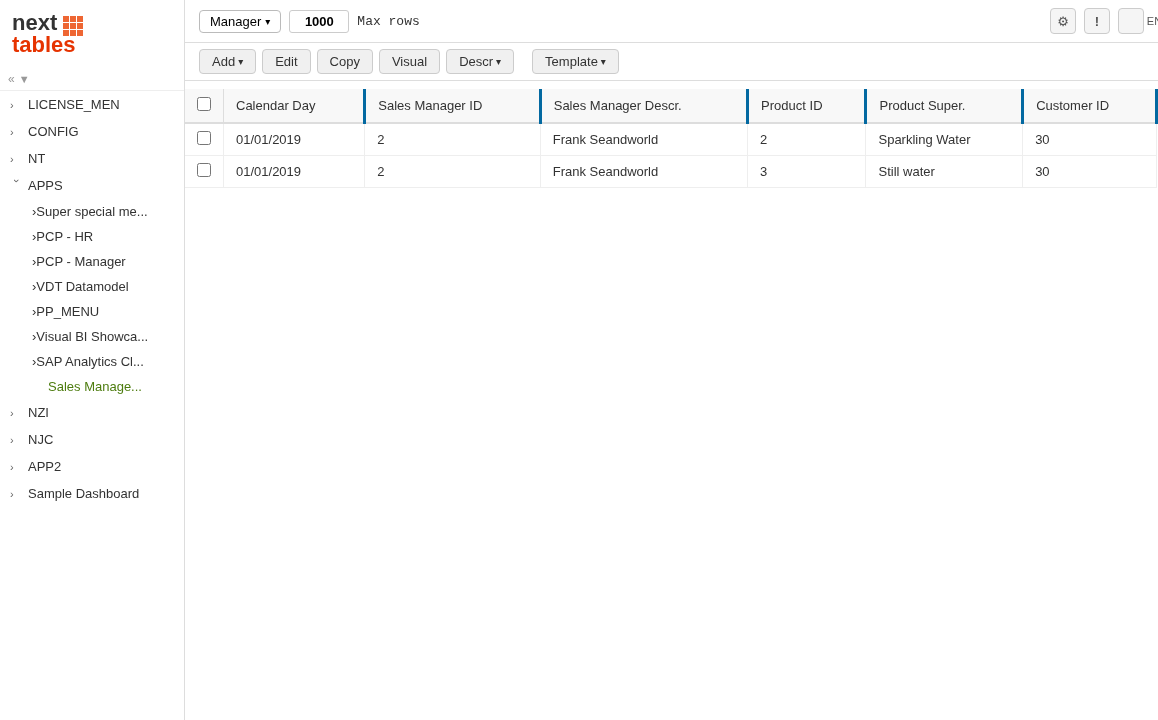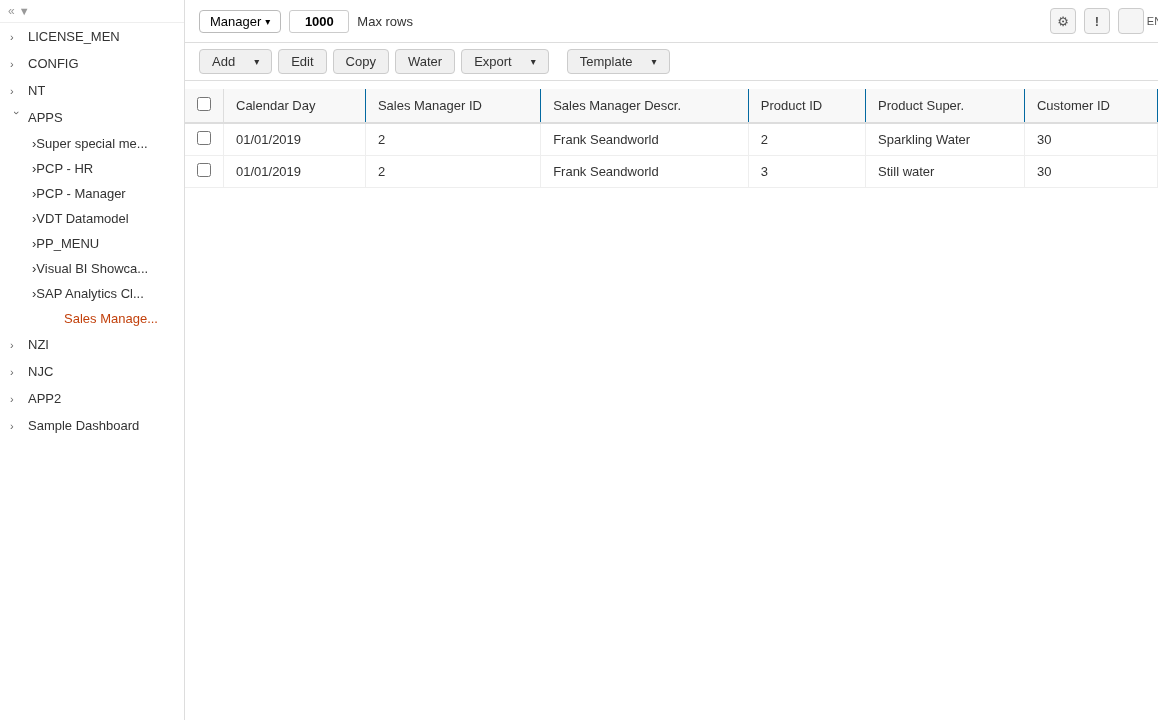--- a/index.html
+++ b/index.html
@@ -68,21 +68,21 @@
     .sidebar-item-label { white-space: nowrap; overflow: hidden; text-overflow: ellipsis; }
 
     .sidebar-sub-item {
       display: flex;
       align-items: center;
       padding: 5px 10px 5px 32px;
       cursor: pointer;
       color: #333;
       font-size: 13px;
     }
-    .sidebar-sub-item.active { color: #c2410c; justify-content: center; }
+    .sidebar-sub-item.active { color: #4d7c0f; }
 
     
     .main {
       flex: 1;
       display: flex;
       flex-direction: column;
       overflow: hidden;
     }
 
     
@@ -130,62 +130,63 @@
       border: 1px solid #ccc;
       padding: 3px 6px;
       font-size: 13px;
       text-align: center;
       border-radius: 3px;
       font-weight: bold;
     }
     .max-rows-label {
       font-size: 13px;
       color: #333;
+      font-family: Liberation Mono, monospace;
     }
 
     
     .toolbar {
       display: flex;
       align-items: center;
       padding: 6px 14px;
       background: #fff;
       border-bottom: 1px solid #ddd;
       gap: 6px;
     }
     .toolbar-btn {
       background: #f0f0f0;
       border: 1px solid #ccc;
       border-radius: 4px;
       padding: 4px 12px;
       cursor: pointer;
       font-size: 13px;
       display: flex;
       align-items: center;
-      gap: 19px;
+      gap: 3px;
       color: #333;
     }
     .toolbar-btn .btn-arrow { font-size: 10px; }
     .toolbar-separator { width: 6px; }
 
     
     .table-area {
       flex: 1;
       background: #fff;
       overflow: auto;
       padding: 8px 0;
     }
     .data-table {
       width: 100%;
       border-collapse: collapse;
       min-width: 900px;
     }
     .data-table th {
       background: #f8f8f8;
       border-bottom: 2px solid #ddd;
-      border-right: 1px solid #0369a1;
+      border-right: 3px solid #0369a1;
       padding: 8px 12px;
       text-align: left;
       font-weight: normal;
       color: #333;
       font-size: 13px;
       white-space: nowrap;
     }
     .data-table th:first-child { width: 36px; border-right: 1px solid #ddd; }
     .data-table td {
       border-bottom: 1px solid #eee;
@@ -198,20 +199,39 @@
     input[type="checkbox"] {
       width: 14px;
       height: 14px;
       cursor: pointer;
     }
   </style>
 </head>
 <body>
 
 <div class="sidebar">
+  <div class="logo-area">
+    <div>
+      <div style="display:flex;align-items:flex-end;gap:2px;">
+        <span style="font-size:22px;font-weight:bold;color:#333;">next</span>
+        <div class="logo-grid">
+          <div class="logo-grid-cell"></div>
+            <div class="logo-grid-cell"></div>
+            <div class="logo-grid-cell"></div>
+          <div class="logo-grid-cell"></div>
+            <div class="logo-grid-cell"></div>
+            <div class="logo-grid-cell"></div>
+          <div class="logo-grid-cell"></div>
+            <div class="logo-grid-cell"></div>
+            <div class="logo-grid-cell"></div>
+        </div>
+      </div>
+      <div style="font-size:22px;font-weight:bold;color:#e63300;margin-top:-4px;">tables</div>
+    </div>
+  </div>
 
   <div class="sidebar-search">
     <span class="sidebar-search-arrow">«</span>
     <span class="sidebar-search-dropdown">▼</span>
   </div>
 
   <div class="sidebar-item">
     <span class="chevron">›</span>
     <span class="sidebar-item-label">LICENSE_MEN</span>
   </div>
@@ -316,24 +336,24 @@
       <span>Add</span>
       <span class="btn-arrow">▾</span>
     </button>
     <button class="toolbar-btn">
       <span>Edit</span>
     </button>
     <button class="toolbar-btn">
       <span>Copy</span>
     </button>
     <button class="toolbar-btn">
-      <span>Water</span>
-    </button>
-    <button class="toolbar-btn">
-      <span>Export</span>
+      <span>Visual</span>
+    </button>
+    <button class="toolbar-btn">
+      <span>Descr</span>
       <span class="btn-arrow">▾</span>
     </button>
     <div class="toolbar-separator"></div>
     <button class="toolbar-btn">
       <span>Template</span>
       <span class="btn-arrow">▾</span>
     </button>
   </div>
 
   <div class="table-area">

